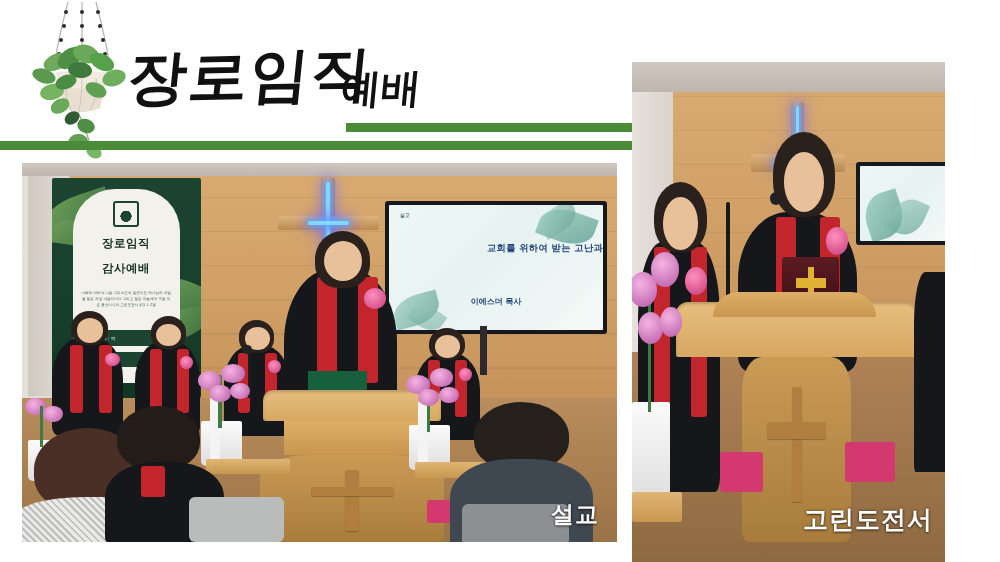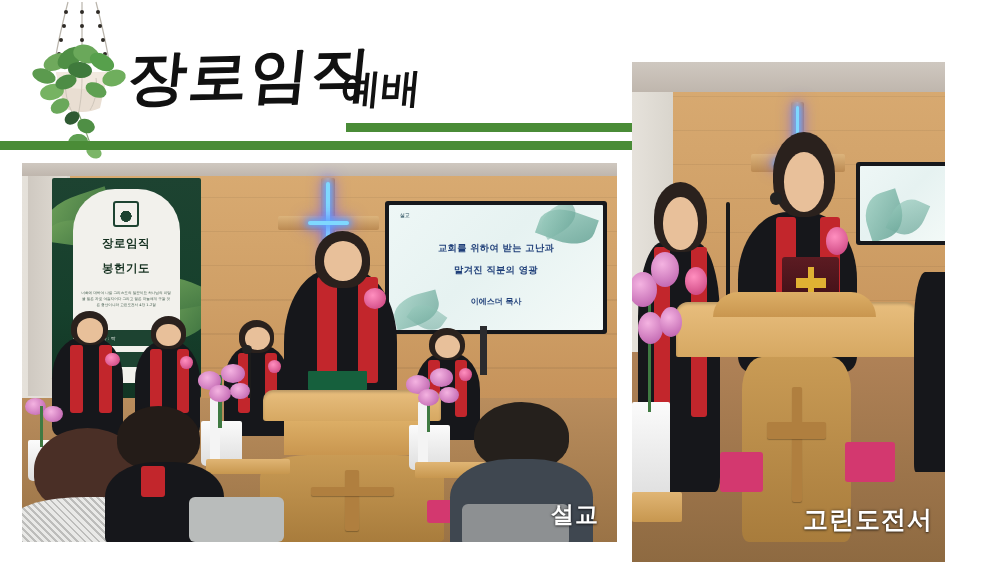--- a/index.html
+++ b/index.html
@@ -110,21 +110,21 @@
     box-shadow:0 0 6px 2px rgba(90,170,255,.9),0 0 14px 5px rgba(120,90,255,.5);border-radius:2px;}
 
   
   .tv{position:absolute;background:#16181c;border-radius:3px;padding:4px;}
   .tv-screen{position:absolute;inset:4px;border-radius:1px;overflow:hidden;
     background:linear-gradient(135deg,#eef7f6,#e6f2f1 45%,#f4faf8);}
   .tv-leaf{position:absolute;border-radius:60% 0 60% 0;
     background:linear-gradient(135deg,#9fd0c2,#5f9e90);opacity:.85;}
   .tv-tag{position:absolute;left:5%;top:6%;font-size:5.2px;color:#2b4f5e;
     font-family:"DejaVu Sans",sans-serif;}
-  .tv-l1,.tv-l2{position:absolute;left:0;right:0;text-align:center;
+  .tv-l1,.tv-l2{position:absolute;left:0;right:0;text-align:right;
     font-size:9.3px;font-weight:700;color:#1f3f79;
     font-family:"DejaVu Sans",sans-serif;letter-spacing:.3px;}
   .tv-l1{top:30%;}
   .tv-l2{top:47%;}
   .tv-l3{position:absolute;left:0;right:0;top:73%;text-align:center;
     font-size:8px;font-weight:700;color:#1f3f79;font-family:"DejaVu Sans",sans-serif;}
   .tv-stand{position:absolute;background:#2b2b2e;}
 
   
   .pulpit-top{position:absolute;background:linear-gradient(to bottom,#e8be7e,#d6a862);
@@ -231,21 +231,21 @@
       <div class="floor"></div>
 
       <div class="banner">
         <div class="banner-leaf" style="left:-6%;top:8%;width:46%;height:14%;transform:rotate(-18deg);"></div>
         <div class="banner-leaf" style="left:-2%;top:19%;width:40%;height:12%;transform:rotate(8deg);"></div>
         <div class="banner-leaf" style="right:-8%;top:46%;width:44%;height:14%;transform:rotate(22deg);"></div>
         <div class="banner-leaf" style="right:-4%;top:60%;width:38%;height:13%;transform:rotate(-10deg);"></div>
         <div class="banner-card">
           <div class="banner-logo"></div>
           <div class="banner-t1">장로임직</div>
-          <div class="banner-t2">봉헌기도</div>
+          <div class="banner-t2">감사예배</div>
           <div class="banner-vers">너희에 대하여 나를 그리스도의 일꾼이요 하나님의 비밀을 맡은 자로 여길지어다 그리고 맡은 자들에게 구할 것은 충성이니라  고린도전서 4장 1-2절</div>
           <div class="banner-row r1">임직자 : 박</div>
           <div class="banner-row r2">임직자 : 전</div>
         </div>
       </div>
 
       <div class="cross" style="left:43%;top:4%;width:17%;height:24%;">
         <div class="v" style="left:43%;top:0;width:14%;height:100%;"></div>
         <div class="h" style="left:0;top:42%;width:100%;height:15%;"></div>
         <div class="nv" style="left:48%;top:4%;width:4%;height:92%;"></div>
@@ -253,21 +253,20 @@
       </div>
 
       <div class="tv" style="left:61%;top:10%;width:36%;height:33%;">
         <div class="tv-screen">
           <div class="tv-leaf" style="right:4%;top:4%;width:26%;height:26%;transform:rotate(20deg);"></div>
           <div class="tv-leaf" style="right:12%;top:2%;width:18%;height:20%;transform:rotate(-30deg);opacity:.6;"></div>
           <div class="tv-leaf" style="left:2%;bottom:4%;width:22%;height:24%;transform:rotate(-15deg);opacity:.75;"></div>
           <div class="tv-leaf" style="left:10%;bottom:1%;width:16%;height:18%;transform:rotate(35deg);opacity:.55;"></div>
           <div class="tv-tag">설교</div>
           <div class="tv-l1">교회를 위하여 받는 고난과</div>
-          <div class="tv-l2">맡겨진 직분의 영광</div>
           <div class="tv-l3">이에스더 목사</div>
         </div>
       </div>
       <div class="tv-stand" style="left:77%;top:43%;width:1.2%;height:13%;"></div>
 
       <div>
         <div class="robe" style="left:5%;top:46%;width:12%;height:26%;"></div>
         <div class="stole" style="left:8%;top:48%;width:2.2%;height:18%;"></div>
         <div class="stole" style="left:13%;top:48%;width:2.2%;height:18%;"></div>
         <div class="hair" style="left:8.2%;top:39%;width:6.2%;height:9%;"></div>

